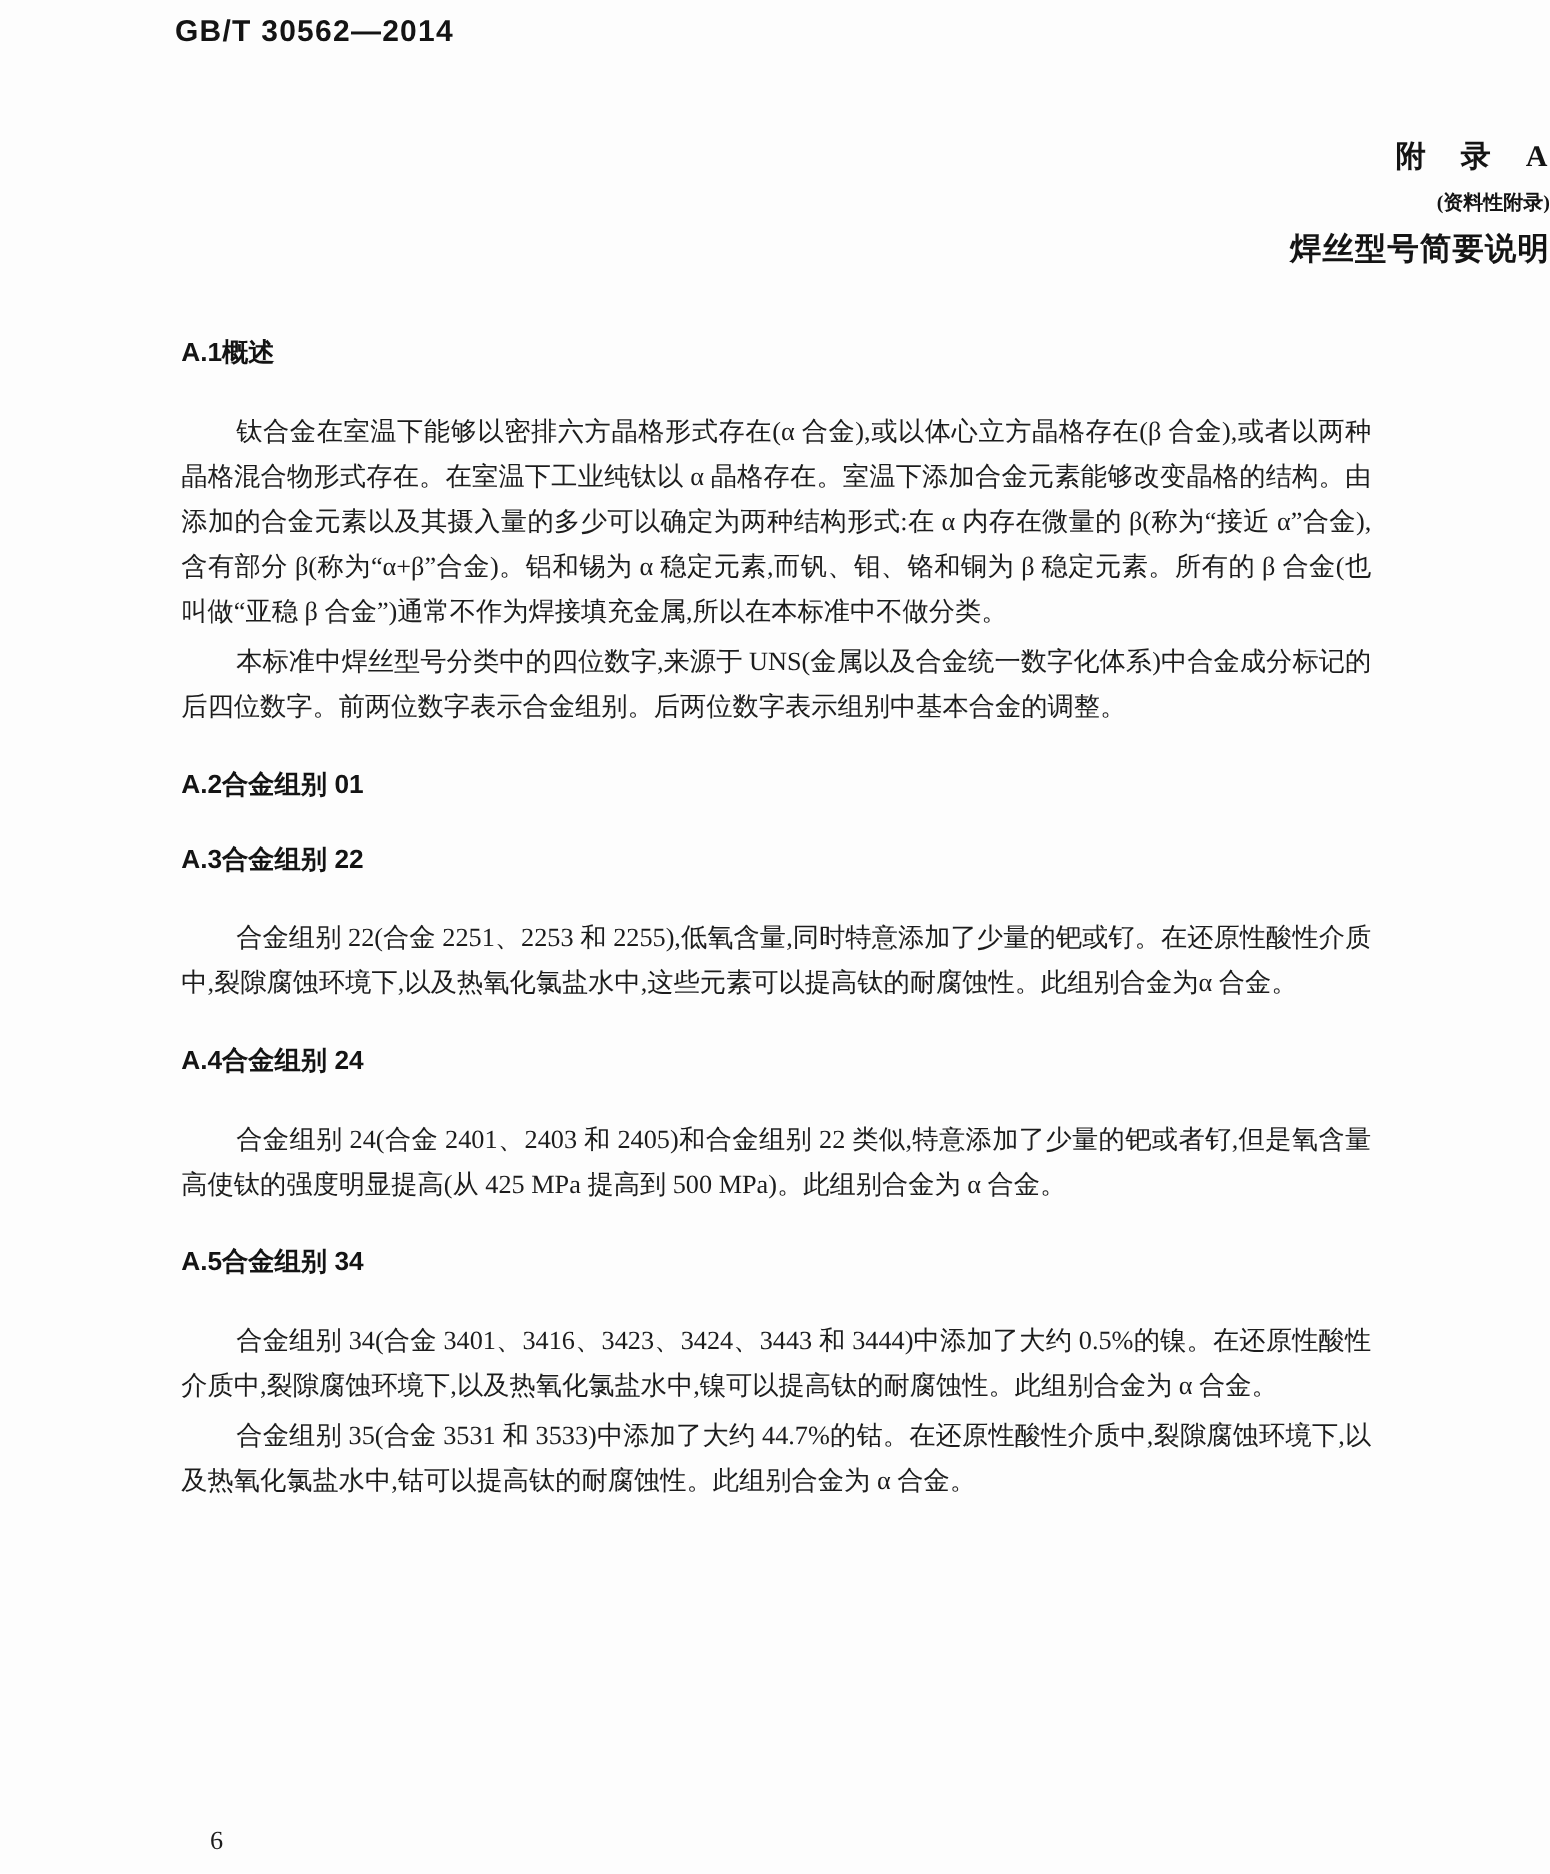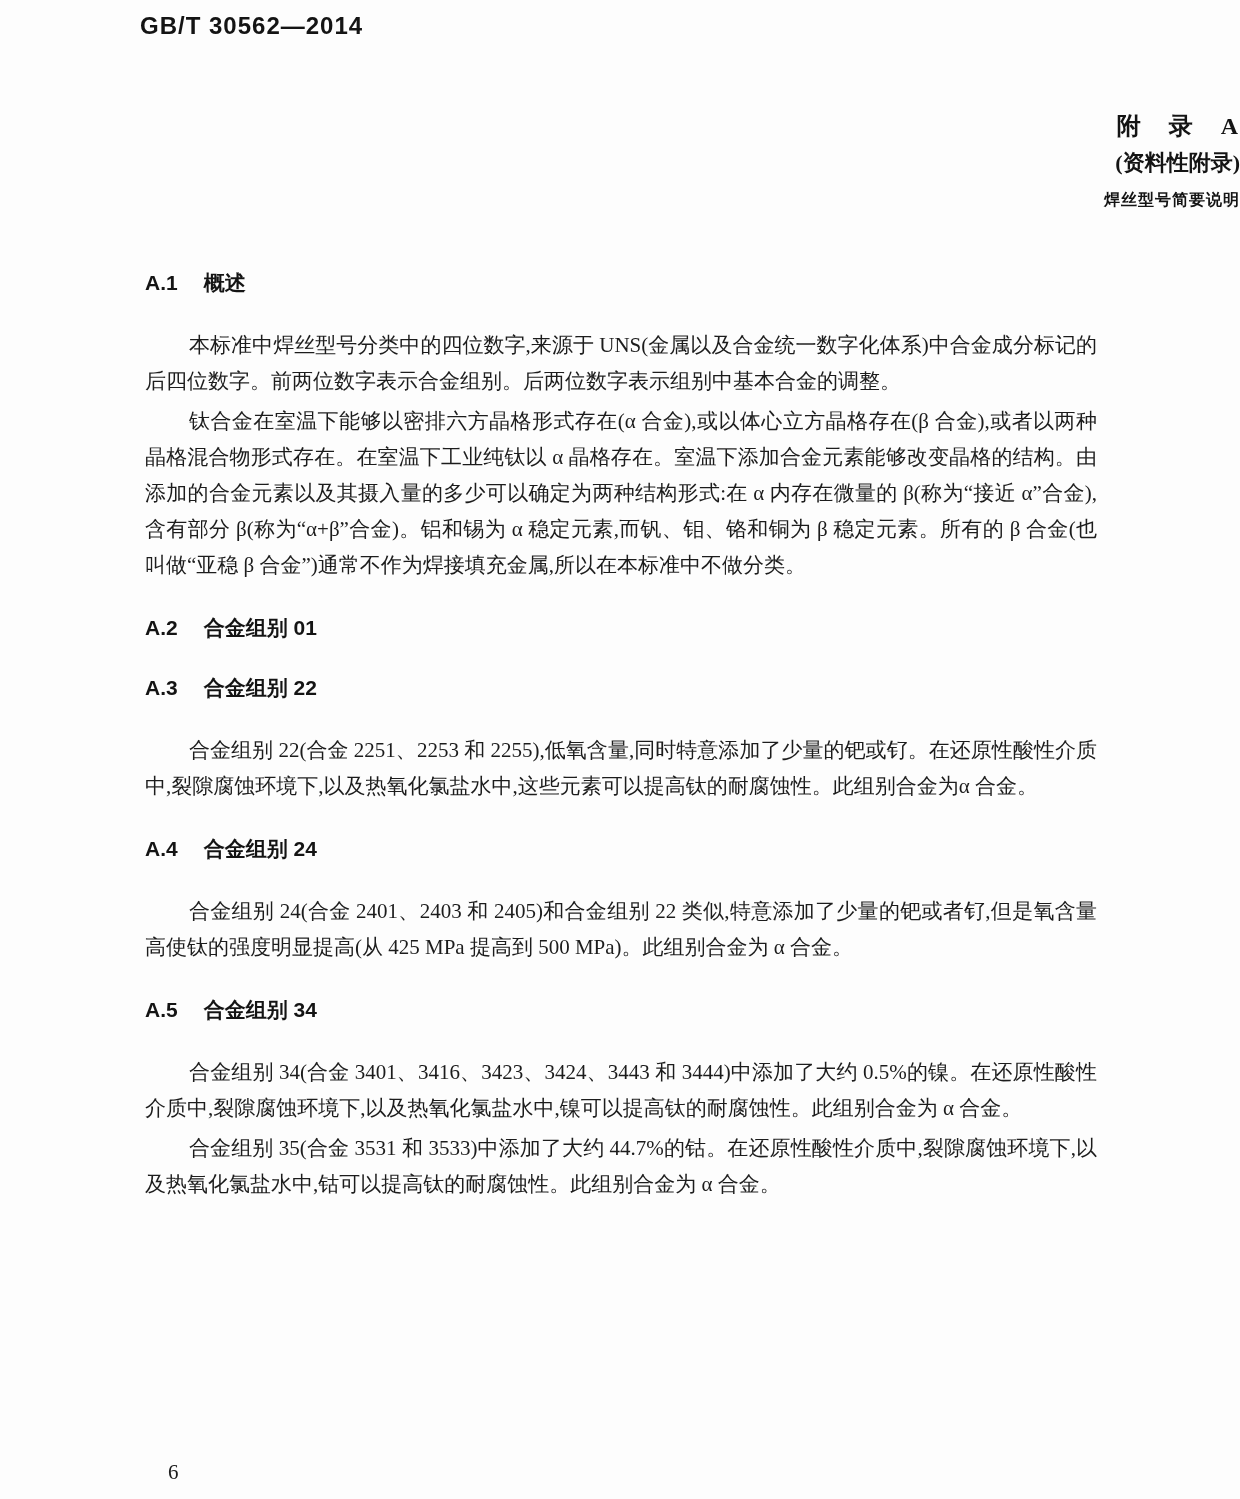--- a/index.html
+++ b/index.html
@@ -31,44 +31,43 @@
     text-align: right;
     font-weight: bold;
     color: #141414;
   }
   .appendix-title .t1 {
     font-size: 24px;
     line-height: 36px;
     letter-spacing: 2px;
   }
   .appendix-title .t2 {
-    font-size: 22px;
+    font-size: 16px;
     line-height: 37px;
   }
   .appendix-title .t3 {
-    font-size: 16px;
+    font-size: 25px;
     line-height: 37px;
     letter-spacing: 1px;
   }
   .content {
     margin-left: 145px;
     width: 952px;
   }
   .sec-heading {
     margin: 0;
     margin-top: 30px;
     font-family: "Liberation Sans", "DejaVu Sans", sans-serif;
     font-size: 21px;
     font-weight: bold;
     line-height: 30px;
     color: #141414;
   }
   .sec-heading .sec-num {
     display: inline-block;
-    margin-right: 26px;
   }
   .sec-heading.first {
     margin-top: 50px;
   }
   .body-para {
     margin: 0;
     margin-top: 29px;
     font-size: 21px;
     line-height: 36px;
     text-align: justify;
@@ -97,22 +96,22 @@
     <div class="t1">附　录　A</div>
     <div class="t2">(资料性附录)</div>
     <div class="t3">焊丝型号简要说明</div>
   </div>
 
   <div class="content">
 
     <h2 class="sec-heading first">
       <span class="sec-num">A.1</span><span class="sec-title">概述</span>
     </h2>
+    <p class="body-para">钛合金在室温下能够以密排六方晶格形式存在(α 合金),或以体心立方晶格存在(β 合金),或者以两种晶格混合物形式存在。在室温下工业纯钛以 α 晶格存在。室温下添加合金元素能够改变晶格的结构。由添加的合金元素以及其摄入量的多少可以确定为两种结构形式:在 α 内存在微量的 β(称为“接近 α”合金),含有部分 β(称为“α+β”合金)。铝和锡为 α 稳定元素,而钒、钼、铬和铜为 β 稳定元素。所有的 β 合金(也叫做“亚稳 β 合金”)通常不作为焊接填充金属,所以在本标准中不做分类。</p>
     <p class="body-para">本标准中焊丝型号分类中的四位数字,来源于 UNS(金属以及合金统一数字化体系)中合金成分标记的后四位数字。前两位数字表示合金组别。后两位数字表示组别中基本合金的调整。</p>
-    <p class="body-para">钛合金在室温下能够以密排六方晶格形式存在(α 合金),或以体心立方晶格存在(β 合金),或者以两种晶格混合物形式存在。在室温下工业纯钛以 α 晶格存在。室温下添加合金元素能够改变晶格的结构。由添加的合金元素以及其摄入量的多少可以确定为两种结构形式:在 α 内存在微量的 β(称为“接近 α”合金),含有部分 β(称为“α+β”合金)。铝和锡为 α 稳定元素,而钒、钼、铬和铜为 β 稳定元素。所有的 β 合金(也叫做“亚稳 β 合金”)通常不作为焊接填充金属,所以在本标准中不做分类。</p>
 
     <h2 class="sec-heading">
       <span class="sec-num">A.2</span><span class="sec-title">合金组别 01</span>
     </h2>
 
     <h2 class="sec-heading">
       <span class="sec-num">A.3</span><span class="sec-title">合金组别 22</span>
     </h2>
     <p class="body-para">合金组别 22(合金 2251、2253 和 2255),低氧含量,同时特意添加了少量的钯或钌。在还原性酸性介质中,裂隙腐蚀环境下,以及热氧化氯盐水中,这些元素可以提高钛的耐腐蚀性。此组别合金为α 合金。</p>
 

